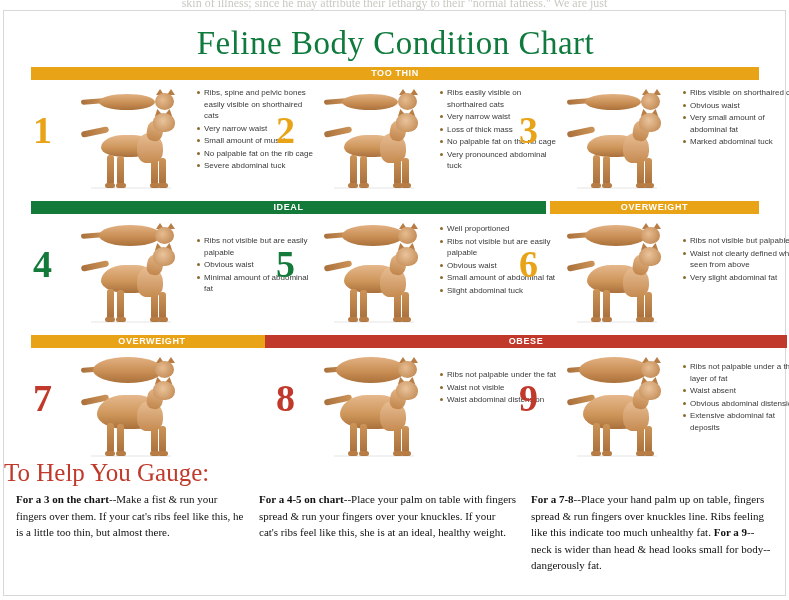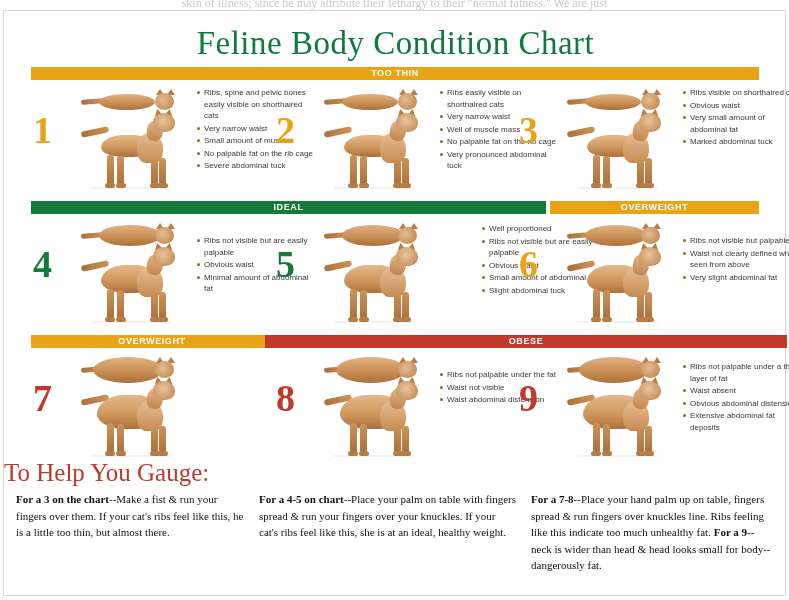--- a/index.html
+++ b/index.html
@@ -389,21 +389,21 @@
             <div class="paw p1"></div>
             <div class="paw p2"></div>
             <div class="paw p3"></div>
             <div class="paw p4"></div>
             <div class="ground"></div>
           </div>
         </div>
         <div class="bullets" style="left:166px;">
           <div>Ribs easily visible on shorthaired cats</div>
           <div>Very narrow waist</div>
-          <div>Well of muscle mass</div>
+          <div>Loss of thick mass</div>
           <div>No palpable fat on the rib cage</div>
           <div>Very pronounced abdominal tuck</div>
         </div>
       </div>
 
       <div class="cell" style="left:486px;width:242px;">
         <div class="num orange">3</div>
         <div class="cat thin" style="left:42px;top:2px;">
           <div class="top-view">
             <div class="top-tail"></div>
@@ -505,21 +505,21 @@
             <div class="leg br"></div>
             <div class="leg fl"></div>
             <div class="leg fr"></div>
             <div class="paw p1"></div>
             <div class="paw p2"></div>
             <div class="paw p3"></div>
             <div class="paw p4"></div>
             <div class="ground"></div>
           </div>
         </div>
-        <div class="bullets" style="left:166px;top:6px;margin-left:42px;">
+        <div class="bullets" style="left:166px;top:6px;">
           <div>Well proportioned</div>
           <div>Ribs not visible but are easily palpable</div>
           <div>Obvious waist</div>
           <div>Small amount of abdominal fat</div>
           <div>Slight abdominal tuck</div>
         </div>
       </div>
 
       <div class="cell" style="left:486px;width:242px;">
         <div class="num orange">6</div>

